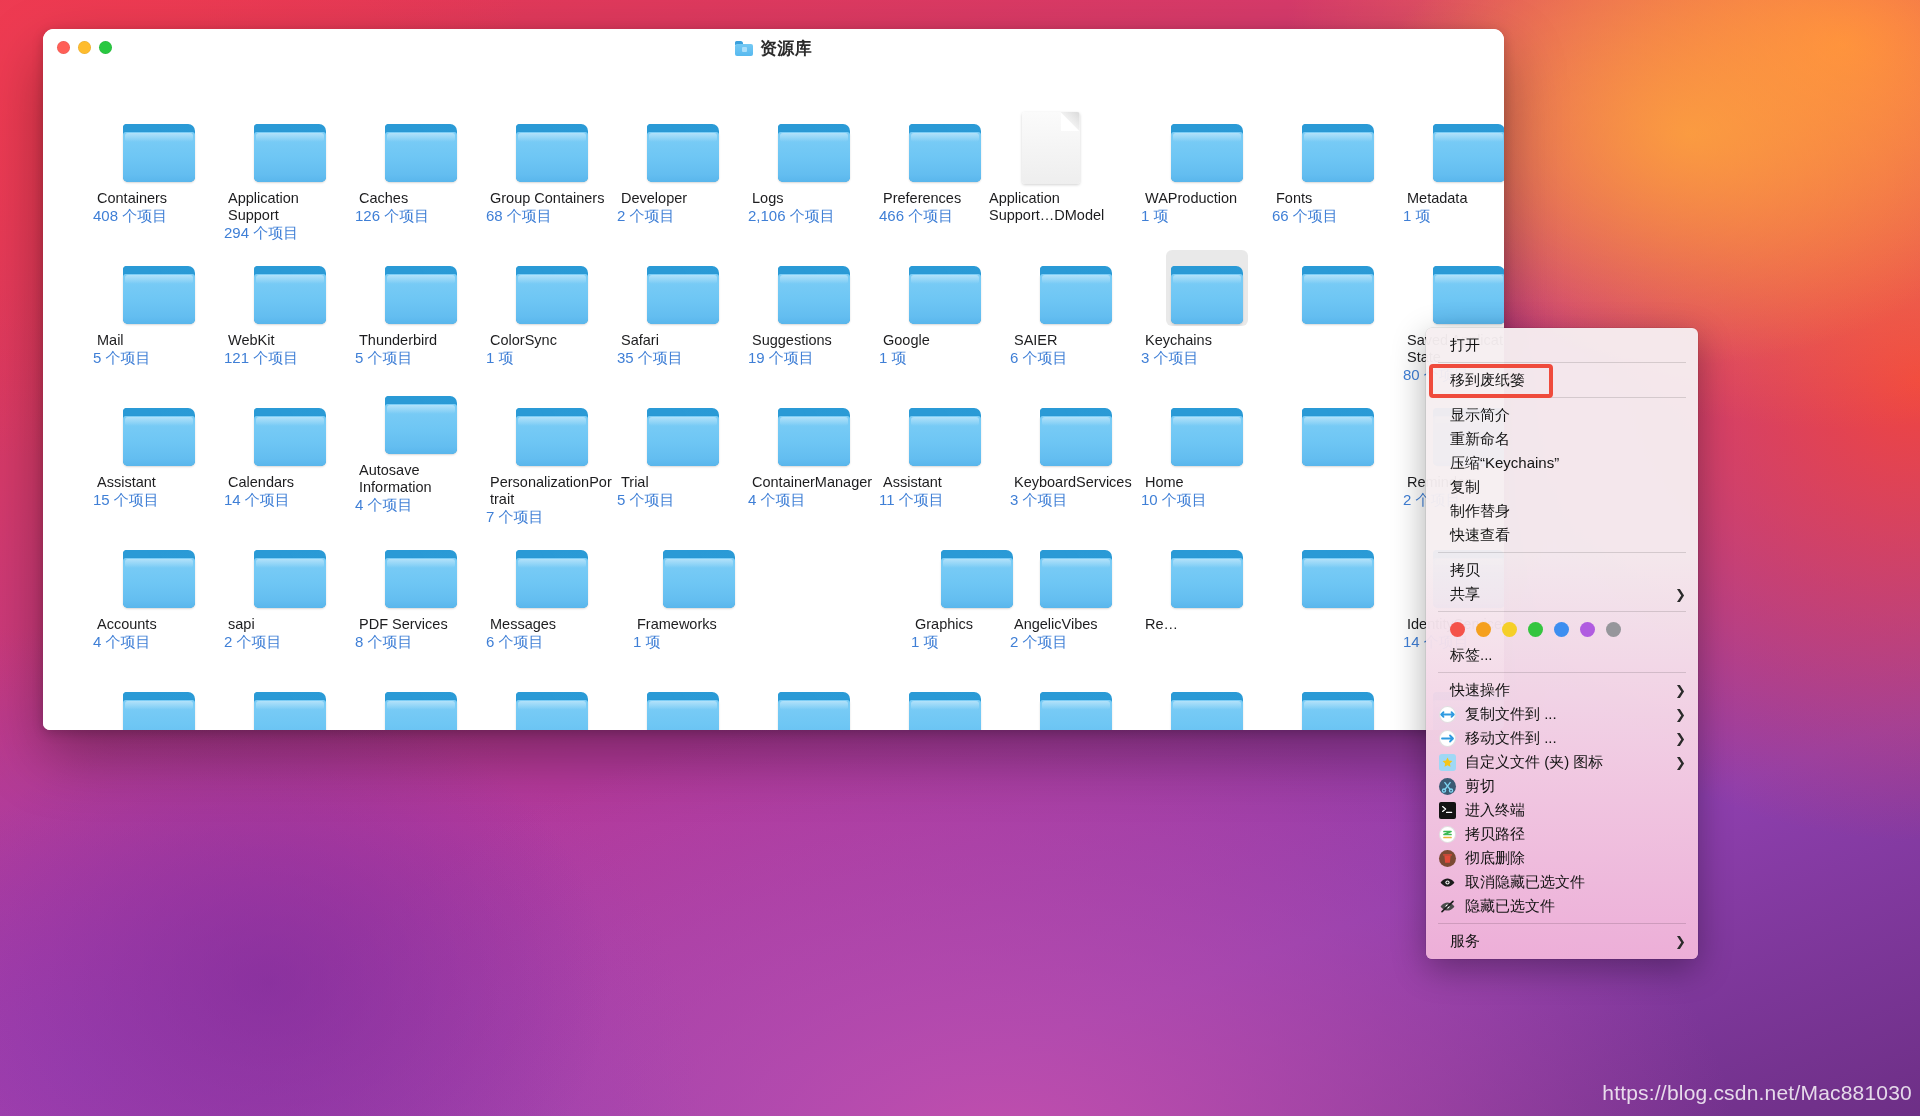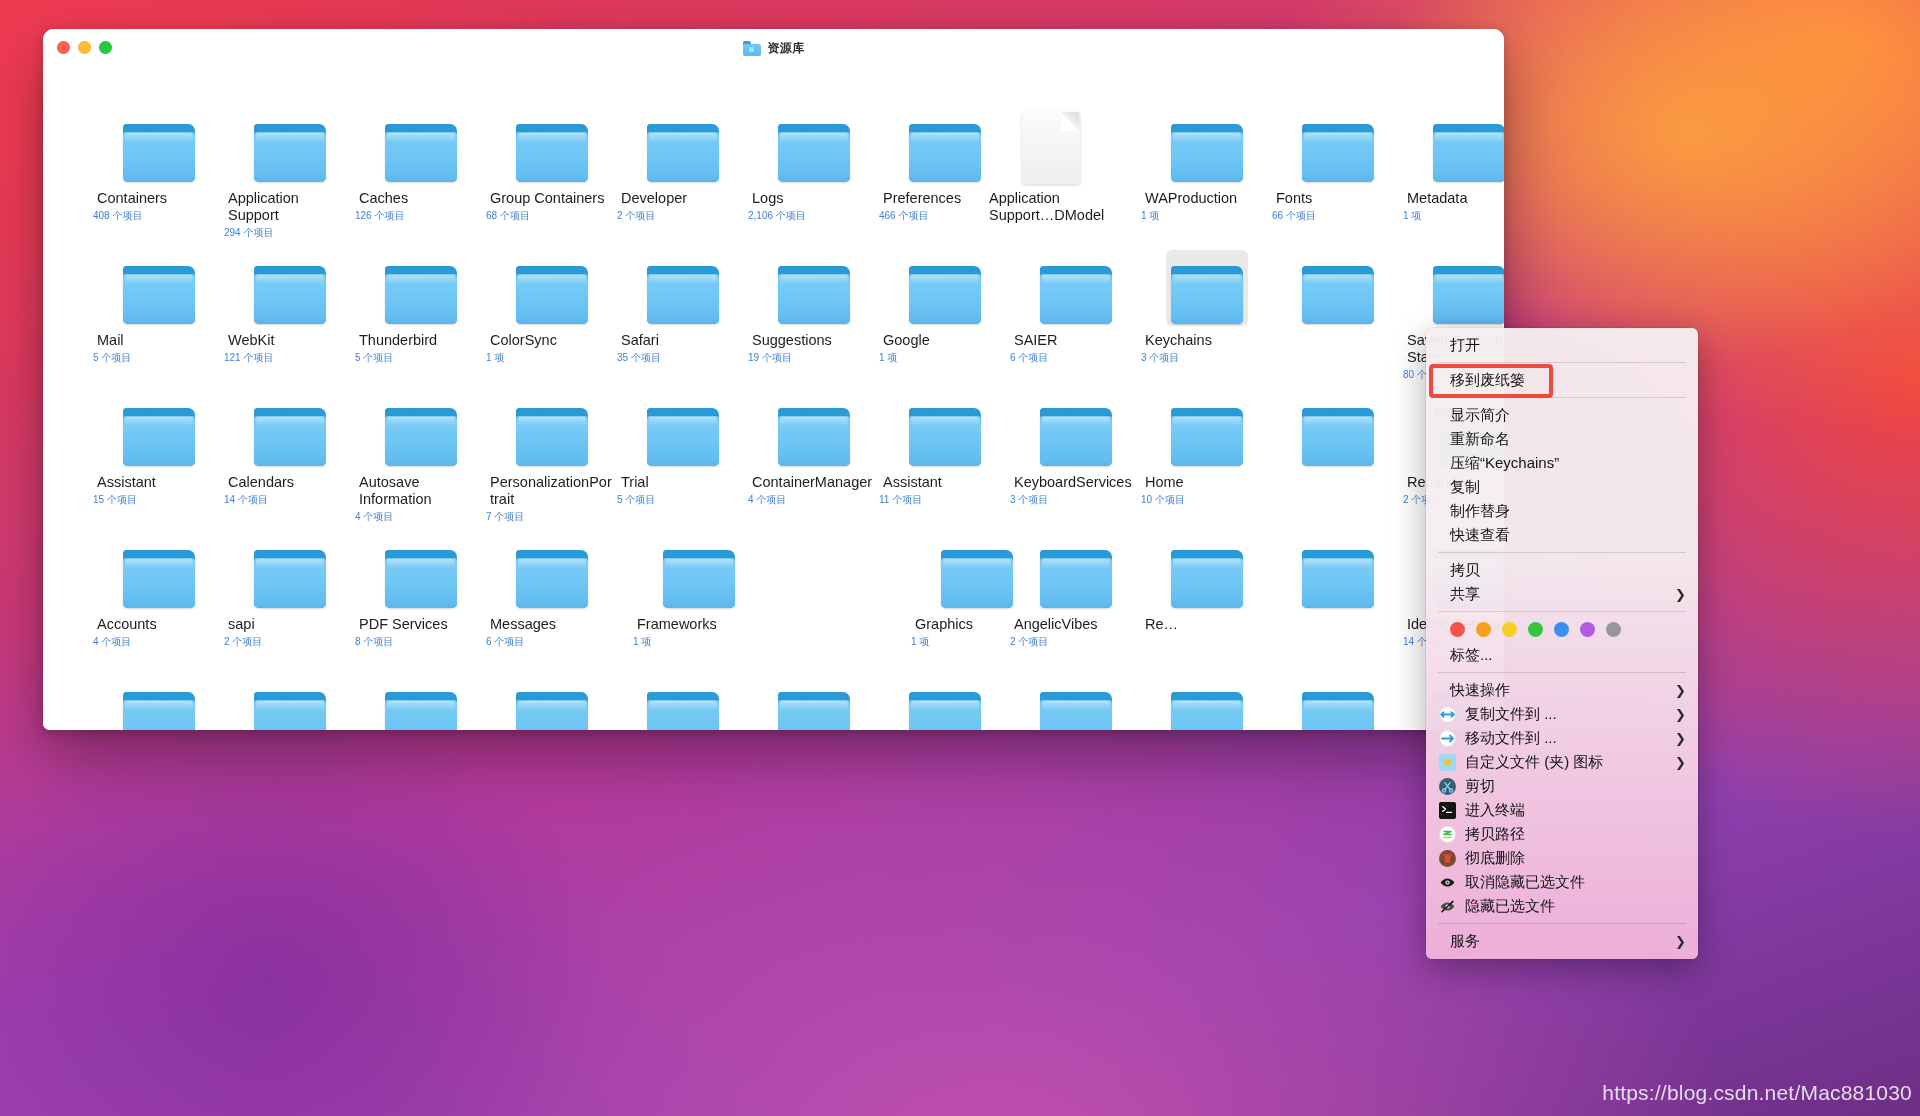--- a/index.html
+++ b/index.html
@@ -50,21 +50,21 @@
     position: absolute; left: 14px; top: 12px;
     display: flex; gap: 8px;
   }
   .light { width: 13px; height: 13px; border-radius: 50%; display: block; }
   .light.close    { background: #ff5f57; box-shadow: inset 0 0 0 .5px rgba(0,0,0,.10); }
   .light.minimize { background: #febc2e; box-shadow: inset 0 0 0 .5px rgba(0,0,0,.10); }
   .light.zoom     { background: #28c840; box-shadow: inset 0 0 0 .5px rgba(0,0,0,.10); }
 
   #window-title-wrap { display: flex; align-items: center; gap: 7px; }
   #window-title {
-    font-size: 12px; font-weight: 700; color: #2b2b2b; letter-spacing: .3px;
+    font-size: 17px; font-weight: 700; color: #2b2b2b; letter-spacing: .3px;
   }
   .title-folder-icon { width: 18px; height: 15px; position: relative; display: inline-block; }
   .title-folder-icon .tb { position:absolute; left:0; top:0; width:8px; height:4px;
     background:#3aa0dd; border-radius:1.5px 2.5px 0 0; }
   .title-folder-icon .bd { position:absolute; left:0; top:2.5px; width:18px; height:12.5px;
     background:linear-gradient(180deg,#74c9f4,#57b9ef); border-radius:2px; }
   .title-folder-icon .sq { position:absolute; left:6.5px; top:6px; width:5px; height:5px;
     background:#a9defa; border-radius:1px; }
 
   
@@ -140,21 +140,21 @@
     width: 19px; height: 19px;
     background: #ffffff;
     clip-path: polygon(0 0, 100% 100%, 0 100%);
   }
 
   .file-name {
     font-size: 14.5px; color: #1d1d1f; line-height: 17px;
     word-wrap: break-word; padding: 0 4px;
   }
   .file-count {
-    font-size: 10px; color: #3f7fd6; line-height: 16px; margin-top: 1px;
+    font-size: 15px; color: #3f7fd6; line-height: 16px; margin-top: 1px;
   }
   .file-item.is-selected .icon-slot {
     background: rgba(0,0,0,.085);
     border-radius: 6px;
     width: 82px; margin: 0 auto 6px auto;
   }
 
   
   #context-menu {
     position: absolute;
@@ -531,21 +531,21 @@
             <div class="folder-icon">
               <span class="back"></span>
               <span class="tab"></span>
               <span class="front"></span>
               <span class="shine"></span>
             </div>
           </div>
           <div class="file-name">Calendars</div>
           <div class="file-count">14 个项目</div>
         </div>
-        <div class="file-item" style="left: 312px; top: 324px;">
+        <div class="file-item" style="left: 312px; top: 312px;">
           <div class="icon-slot">
             <div class="folder-icon">
               <span class="back"></span>
               <span class="tab"></span>
               <span class="front"></span>
               <span class="shine"></span>
             </div>
           </div>
           <div class="file-name">Autosave Information</div>
           <div class="file-count">4 个项目</div>

